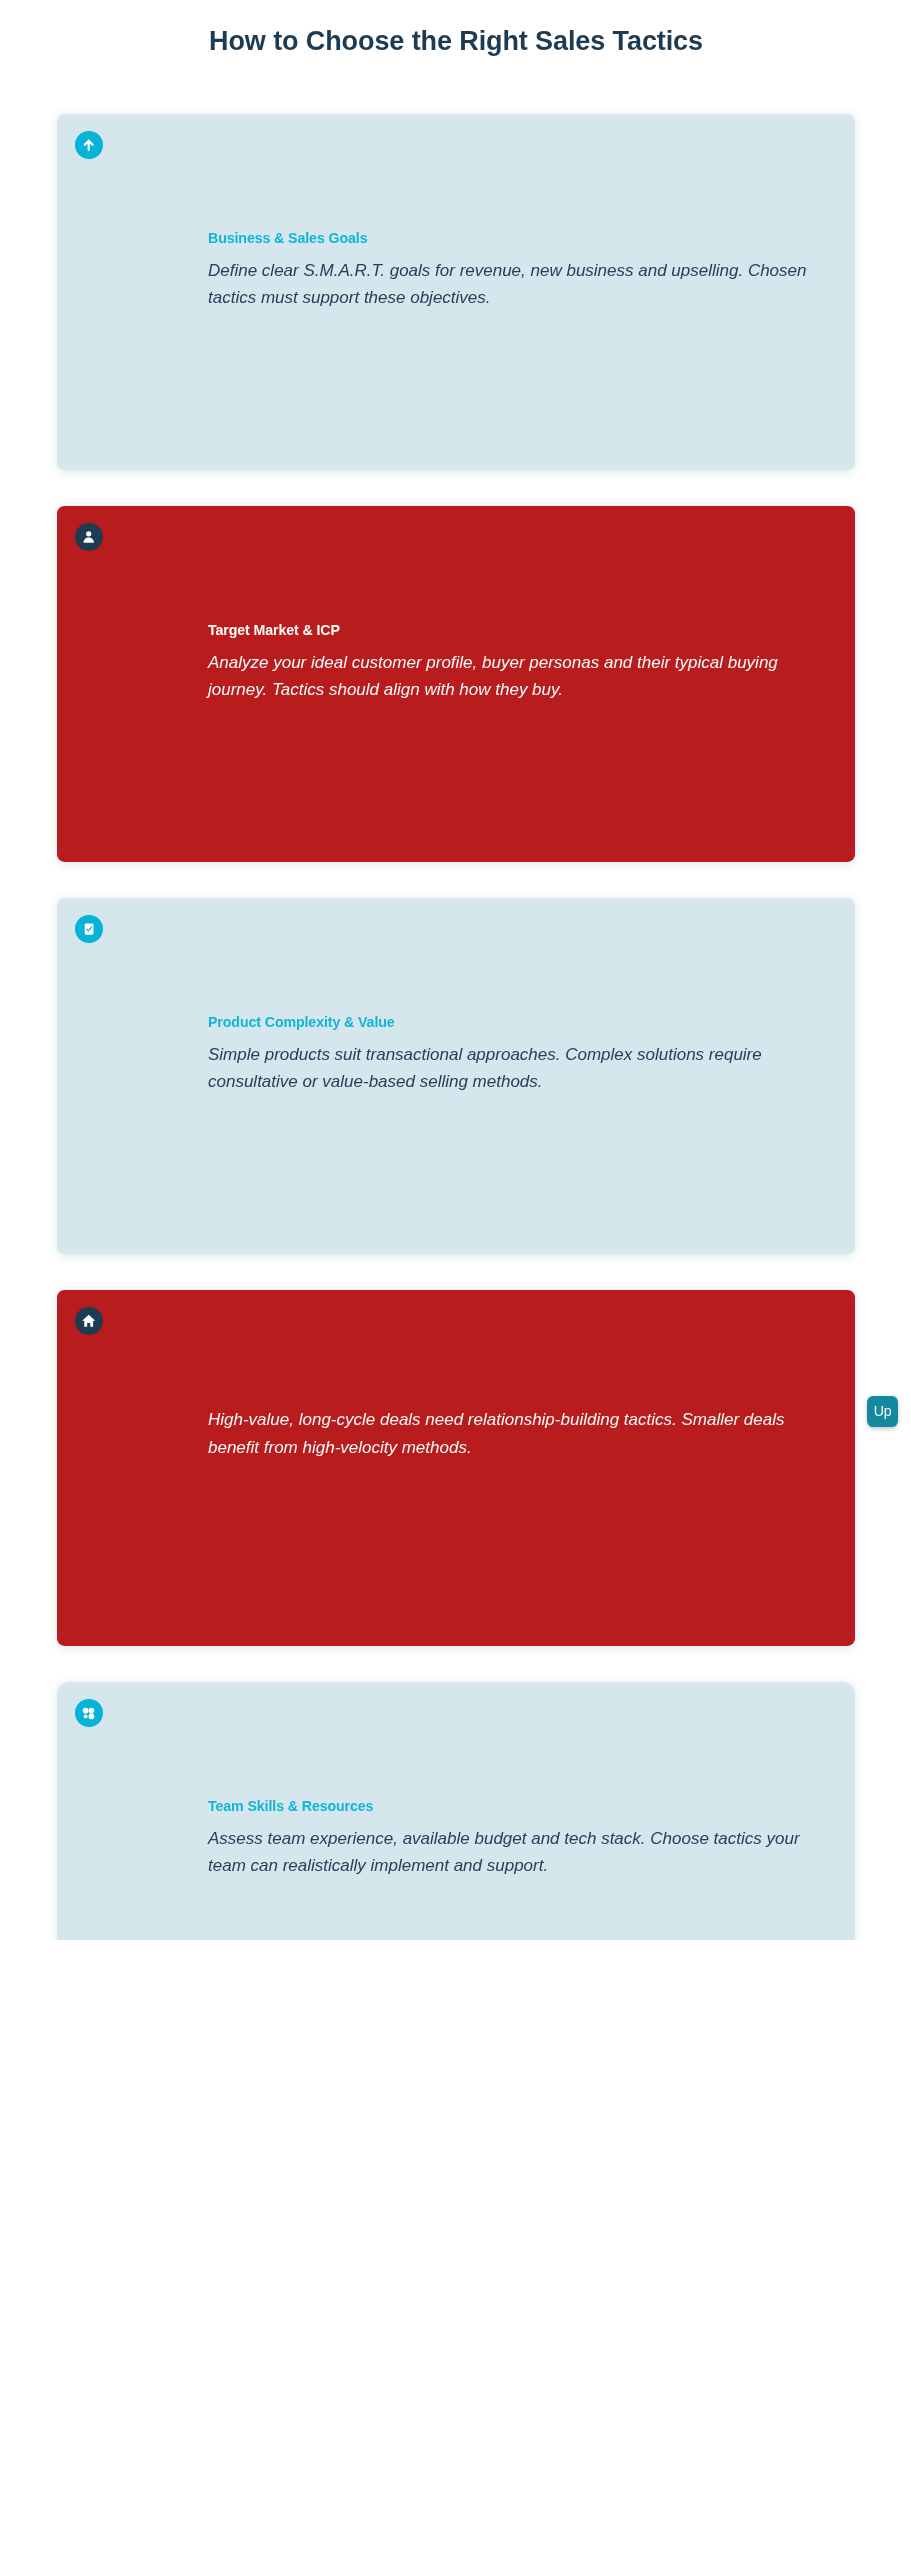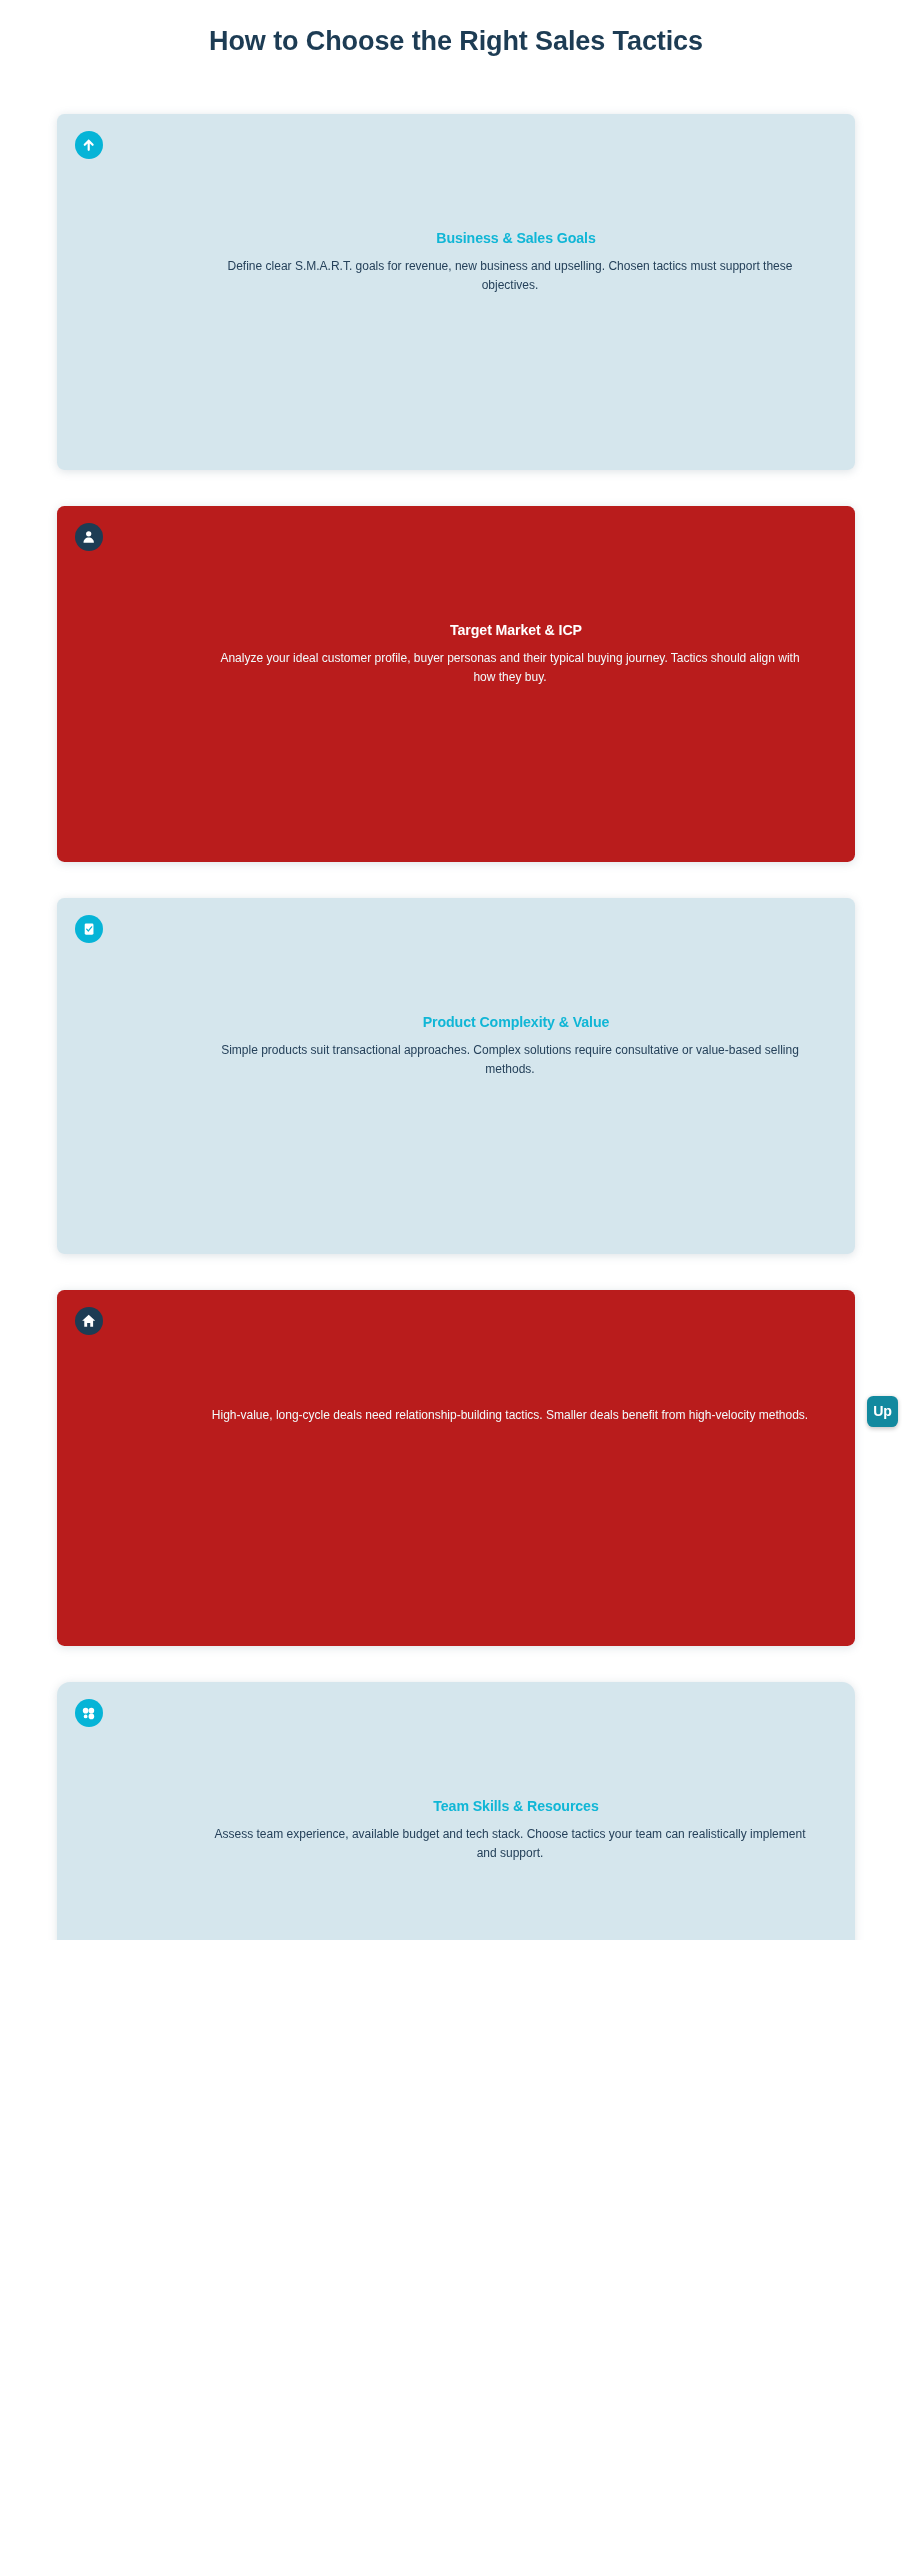--- a/index.html
+++ b/index.html
@@ -44,21 +44,20 @@
   }
 
   .card {
     position:relative;
     width:798px;
     height:356px;
     border-radius:7.4px;
     margin-bottom:36px;
     box-shadow:0 1.7px 8px rgba(110,130,145,0.22);
     overflow:hidden;
-    text-align:center;
   }
   .card:last-child { margin-bottom:0;border-radius:13px; }
 
   .card.light { background:#d5e6ed; }
   .card.solid { background:#b91c1c; }
 
   
   .card-icon {
     position:absolute;
     top:17px;
@@ -83,24 +82,25 @@
   }
 
   .card-heading {
     font-size:14.2px;
     font-weight:bold;
     line-height:1.2;
     letter-spacing:-0.1px;
     margin-bottom:9.7px;
   }
   .card-desc {
-    font-size:12px;
+    font-size:17px;
     font-weight:normal;
     line-height:1.63;
     max-width:604px;
+    font-style:italic;
   }
 
   .card.light .card-heading { color:#10b6d6; }
   .card.light .card-desc    { color:#25415a; }
   .card.solid .card-heading { color:#ffffff; }
   .card.solid .card-desc    { color:#f2fbfd; }
 
   
   .up-button {
     position:absolute;
@@ -112,21 +112,21 @@
     background:#12899f;
     display:flex;
     align-items:center;
     justify-content:center;
     box-shadow:0 1.1px 4px rgba(0,0,0,0.22);
     cursor:pointer;
   }
   .up-button .up-label {
     color:#ffffff;
     font-size:14.2px;
-    font-weight:bold;
+    font-weight:normal;
     line-height:1;
     letter-spacing:-0.3px;
   }
 </style>
 </head>
 <body>
 
 <div class="page">
 
   <h1 class="page-title">How to Choose the Right Sales Tactics</h1>

